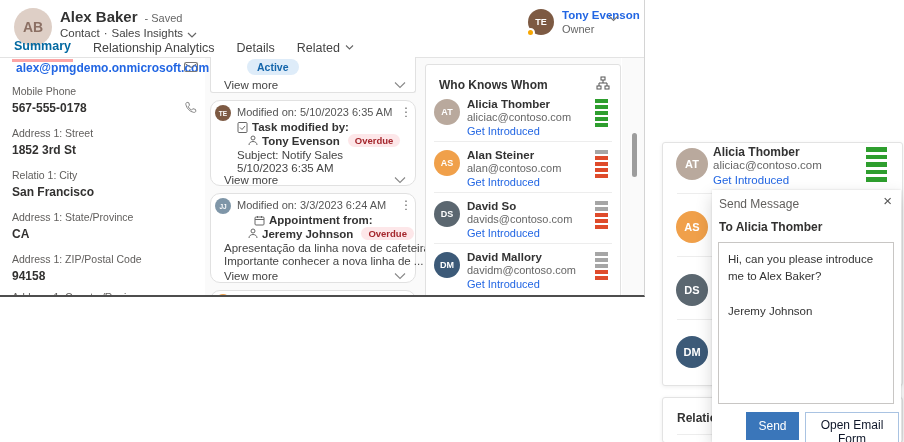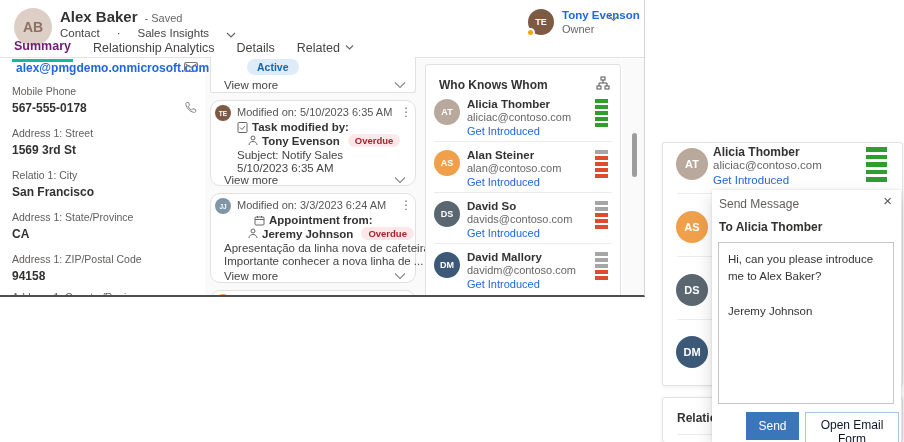--- a/index.html
+++ b/index.html
@@ -7,32 +7,32 @@
     font-family:"Liberation Sans", sans-serif; color:#323130; }
   .abs { position:absolute; }
 
   
   .main-window { position:absolute; left:0; top:0; width:645px; height:297px;
     background:#fff; border-right:1px solid #d4d4d4; border-bottom:2px solid #4d4d4d; overflow:hidden; }
   .hdr-avatar { position:absolute; left:14px; top:8px; width:38px; height:38px; border-radius:50%;
     background:#decfc6; color:#8b6f63; font-size:14px; font-weight:bold; display:flex; align-items:center; justify-content:center; }
   .rec-name { position:absolute; left:60px; top:8px; font-size:15px; font-weight:bold; color:#333; }
   .rec-saved { font-size:11px; font-weight:normal; color:#666; margin-left:7px; }
-  .rec-sub { position:absolute; left:60px; top:27px; font-size:11.5px; color:#444; display:flex; align-items:flex-end; gap:17px; }
+  .rec-sub { position:absolute; left:60px; top:27px; font-size:11.5px; color:#444; display:flex; align-items:flex-end; gap:4px; }
   .owner-avatar { position:absolute; left:528px; top:9px; width:26px; height:26px; border-radius:50%;
     background:#7d5a43; color:#fff; font-size:9px; font-weight:bold; display:flex; align-items:center; justify-content:center; }
   .presence { position:absolute; left:-2px; bottom:-2px; width:9px; height:9px; border-radius:50%;
     background:#f7a600; border:2px solid #fff; }
   .owner-name { position:absolute; left:562px; top:9px; font-size:11.5px; font-weight:600; color:#2266e3; white-space:nowrap; }
   .owner-role { position:absolute; left:562px; top:23px; font-size:11px; color:#666; }
   .owner-chev { position:absolute; left:607px; top:13px; }
 
   .tabs { position:absolute; left:12px; top:37px; display:flex; gap:18px; font-size:12.5px; color:#444; }
   .tab { padding:2px 2px 6px 2px; cursor:pointer; display:flex; align-items:center; gap:5px; }
-  .tab.active { font-weight:bold; color:#701a75; border-bottom:3px solid #14b8a6; }
+  .tab.active { font-weight:bold; color:#0369a1; border-bottom:3px solid #fca5a5; }
   .hdr-border { position:absolute; left:0; top:57px; width:645px; height:1px; background:#e3e3e3; }
 
   
   .fld-label { position:absolute; font-size:10.5px; color:#605e5c; }
   .fld-value { position:absolute; font-size:12px; font-weight:600; color:#323130; }
   .fld-link  { position:absolute; font-size:12px; font-weight:600; color:#2266e3; }
   .fld-icon  { position:absolute; left:184px; }
 
   
   .content-bg { position:absolute; left:205px; top:58px; width:416px; height:237px; background:#fafafa; }
@@ -163,21 +163,21 @@
 
   <div class="fld-label" style="left:12px; top:85px;">Mobile Phone</div>
   <div class="fld-value" style="left:12px; top:101px;">567-555-0178</div>
   <div class="fld-icon" style="top:101px;">
     <svg width="14" height="14" viewBox="0 0 16 16">
         <path d="M3.5 1.5l2 .5.8 3-1.6 1.4c.8 1.8 2.2 3.2 4 4l1.4-1.6 3 .8.5 2c-.4 1-1.3 1.6-2.5 1.4-4.4-.8-8.2-4.6-9-9-.2-1.2.4-2.1 1.4-2.5z" stroke="#777" stroke-width="1" fill="none"></path>
       </svg>
   </div>
 
   <div class="fld-label" style="left:12px; top:127px;">Address 1: Street</div>
-  <div class="fld-value" style="left:12px; top:143px;">1569 3rd St</div>
+  <div class="fld-value" style="left:12px; top:143px;">1852 3rd St</div>
 
   <div class="fld-label" style="left:12px; top:169px;">Relatio 1: City</div>
   <div class="fld-value" style="left:12px; top:185px;">San Francisco</div>
 
   <div class="fld-label" style="left:12px; top:211px;">Address 1: State/Province</div>
   <div class="fld-value" style="left:12px; top:227px;">CA</div>
 
   <div class="fld-label" style="left:12px; top:253px;">Address 1: ZIP/Postal Code</div>
   <div class="fld-value" style="left:12px; top:269px;">94158</div>
 

